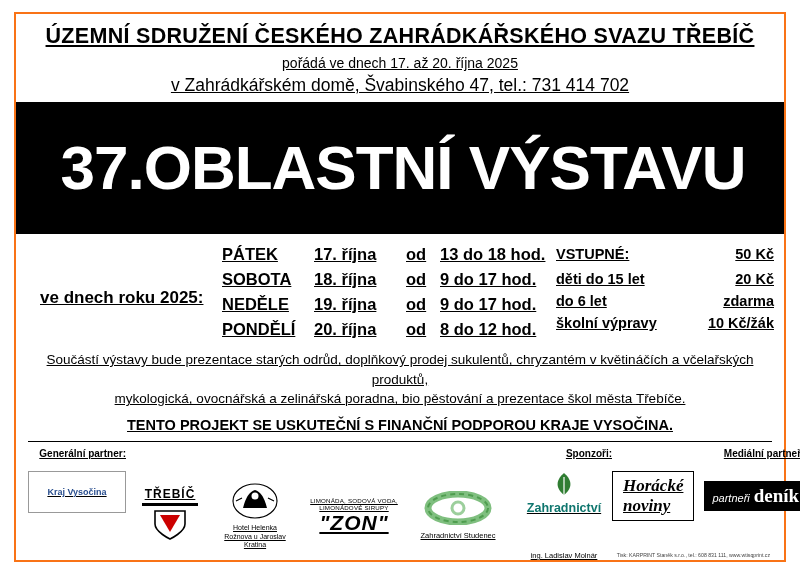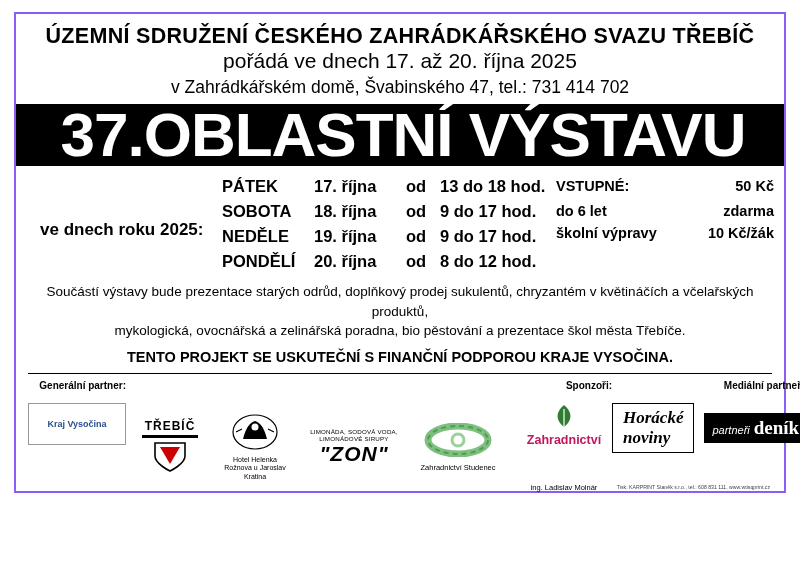--- a/index.html
+++ b/index.html
@@ -16,41 +16,43 @@
     height: 574px;
     background: #ffffff;
     overflow: hidden;
     box-sizing: border-box;
   }
   .inner {
     position: absolute;
     left: 14px;
     top: 12px;
     width: 772px;
-    height: 481px;
-    border: 2px solid #8b5cf6;
+    height: 550px;
+    border: 2px solid #f97316;
     box-sizing: border-box;
     background: #fff;
     display: flex;
     flex-direction: column;
+    text-decoration: underline;
   }
 
   
   .header {
     padding: 10px 10px 6px 10px;
     text-align: center;
   }
   .org-line {
     font-weight: bold;
     font-size: 21.5px;
     letter-spacing: 0.3px;
     white-space: nowrap;
   }
   .sub-line {
-    font-size: 21px;
+    font-size: 14px;
+    margin-top: 6px;
   }
   .sub-line2 {
     font-size: 17.5px;
     margin-top: 4px;
   }
 
   
   .band {
     background: #000;
     color: #fff;
@@ -195,21 +197,21 @@
   .crest { width: 50px; height: 38px; margin: 0 auto 2px auto; }
 
   .logo-zon { width: 92px; text-align: center; }
   .logo-zon .zsmall { font-size: 6.2px; letter-spacing: .2px; }
   .logo-zon .zbig { font-size: 21px; font-weight: bold; font-style: italic; letter-spacing: 1px; }
 
   .logo-stud { width: 88px; text-align: center; }
   .logo-stud .caption { font-size: 7.5px; margin-top: 2px; }
 
   .logo-zahr { width: 96px; text-align: center; }
-  .logo-zahr .z1 { font-size: 12.5px; font-weight: bold; color: #be185d; }
+  .logo-zahr .z1 { font-size: 12.5px; font-weight: bold; color: #0f766e; }
   .logo-zahr .z2 { font-size: 7.5px; margin-top: 36px; }
 
   .media { margin-left: auto; width: 290px; }
   .media .logos-row { gap: 10px; justify-content: flex-start; }
   .logo-horacke {
     border: 1.5px solid #000;
     padding: 4px 10px;
     font-size: 17px;
     font-style: italic;
     font-weight: bold;
@@ -281,20 +283,24 @@
           </tr>
         </tbody>
           </table>
 
         <div class="prices">
           <div class="prow ptitle">
             <span>VSTUPNÉ:</span>
             <span>50 Kč</span>
           </div>
           <div class="prow">
+            <span>děti do 15 let</span>
+            <span>20 Kč</span>
+          </div>
+          <div class="prow">
             <span>do 6 let</span>
             <span>zdarma</span>
           </div>
           <div class="prow">
             <span>školní výpravy</span>
             <span>10 Kč/žák</span>
           </div>
         </div>
       </div>
     </div>

